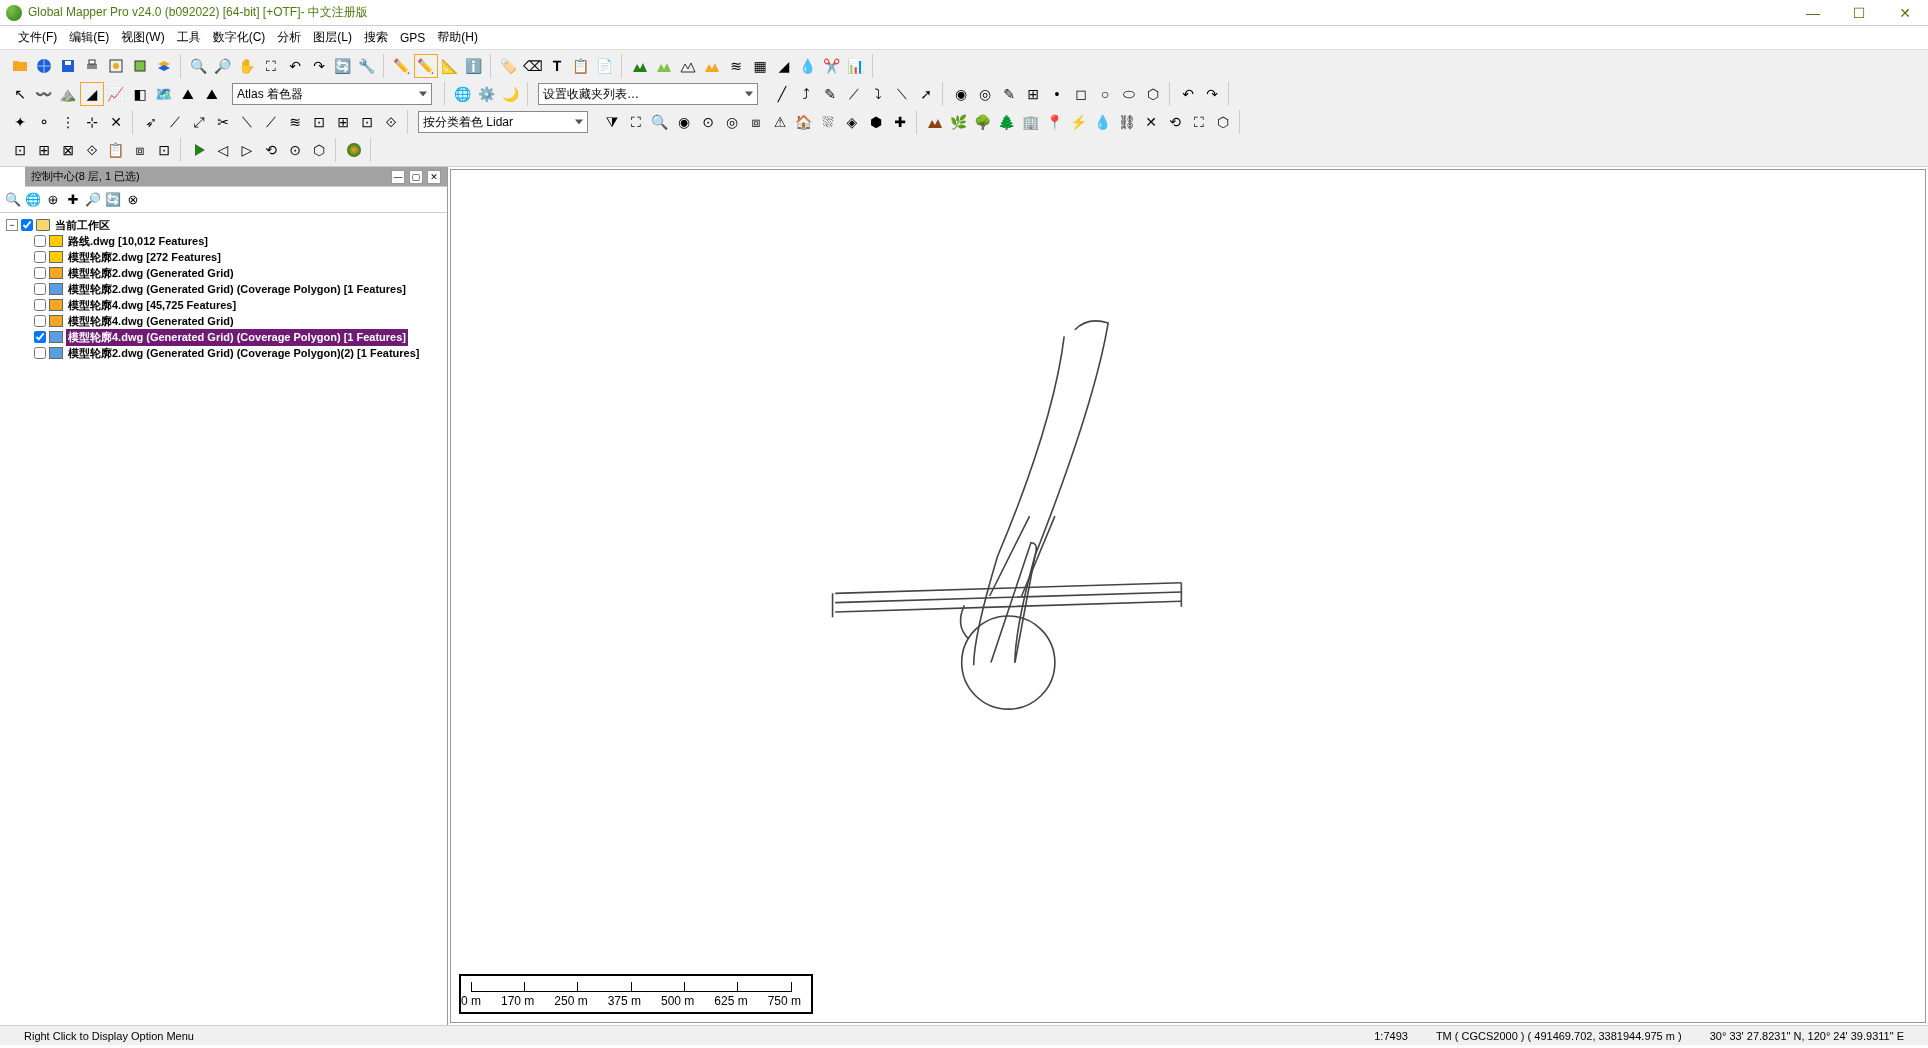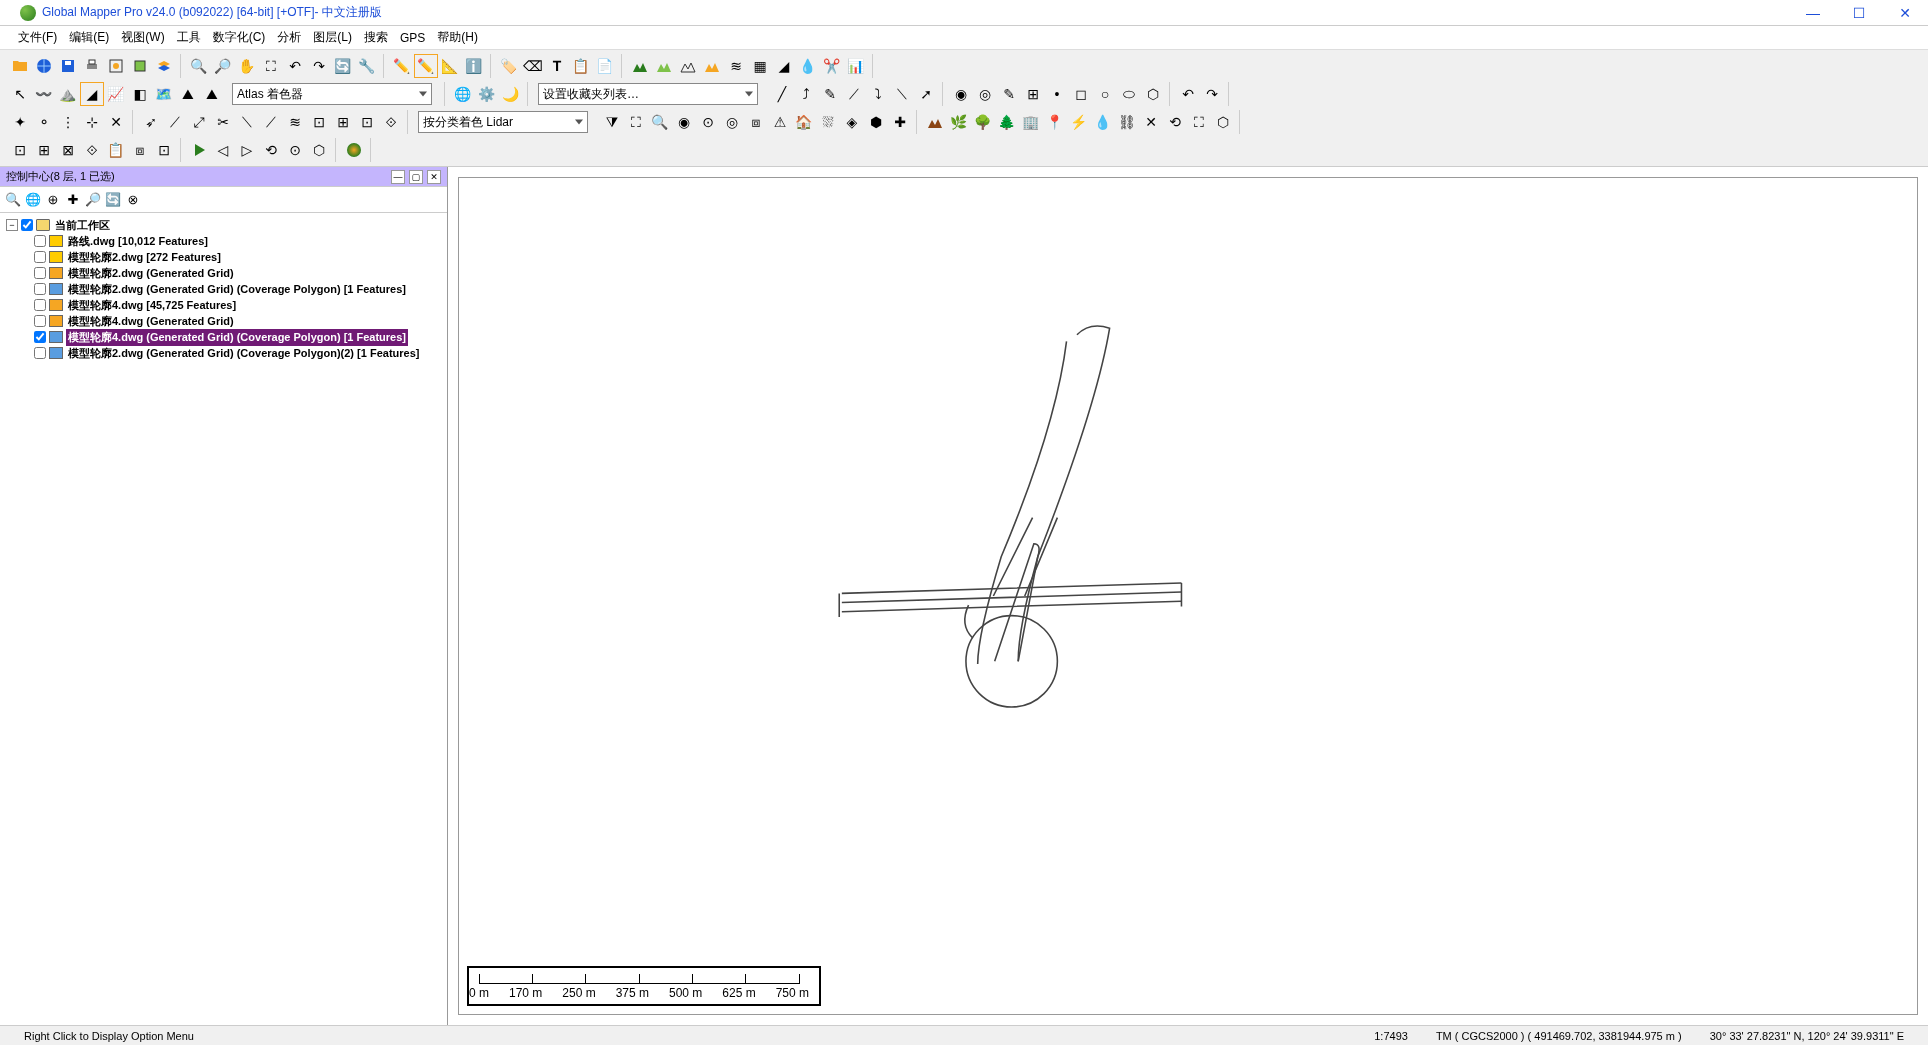--- a/index.html
+++ b/index.html
@@ -1,54 +1,54 @@
 <!DOCTYPE html>
 <html><head>
 <meta charset="utf-8">
 <style>
 * { margin: 0; padding: 0; box-sizing: border-box; font-family: "Microsoft YaHei", "Segoe UI", Arial, sans-serif; }
 html, body { width: 100%; height: 100%; overflow: hidden; background: #fff; }
-.titlebar { height: 26px; background: #fff; display: flex; align-items: center; padding-left: 20px; font-size: 12px; color: #1d4ed8; border-bottom: 1px solid #ccc; }
+.titlebar { height: 26px; background: #fff; display: flex; align-items: center; padding-left: 6px; font-size: 12px; color: #4d7c0f; border-bottom: 1px solid #ccc; }
 .titlebar .logo { width: 16px; height: 16px; margin-right: 6px; background: radial-gradient(circle at 30% 30%, #7fc24a, #2a7d1d); border-radius: 50%; }
 .titlebar .controls { margin-left: auto; display: flex; }
 .titlebar .controls span { width: 46px; height: 26px; display: flex; align-items: center; justify-content: center; font-size: 14px; cursor: pointer; }
 
 .menubar { height: 24px; background: #fff; display: flex; align-items: center; padding-left: 12px; font-size: 12px; border-bottom: 1px solid #ddd; }
 .menubar .item { padding: 3px 6px; cursor: pointer; }
 
 .toolbars { background: #f0f0f0; padding: 2px 0; border-bottom: 1px solid #ccc; }
 .toolbar-row { display: flex; align-items: center; padding: 1px 4px; min-height: 28px; flex-wrap: nowrap; }
 .tbgroup { display: flex; align-items: center; border-right: 1px solid #ccc; padding: 0 4px; margin-right: 2px; }
 .tbbtn { width: 24px; height: 24px; display: flex; align-items: center; justify-content: center; cursor: pointer; border: 1px solid transparent; font-size: 14px; }
 .tbbtn svg { width: 16px; height: 16px; }
 .tbdropdown { height: 22px; border: 1px solid #888; background: #fff; font-size: 12px; padding: 0 18px 0 4px; margin: 0 8px; position: relative; display: flex; align-items: center; }
 .tbdropdown::after { content: ''; position: absolute; right: 4px; top: 50%; transform: translateY(-50%); border-left: 4px solid transparent; border-right: 4px solid transparent; border-top: 5px solid #555; }
 
 .workspace { display: flex; height: calc(100% - 26px - 24px - 120px - 20px); }
 .panel { width: 448px; background: #fff; border-right: 1px solid #999; display: flex; flex-direction: column; }
-.panel-title { height: 20px; background: #c4b5fd; border-bottom: 1px solid #ccc; display: flex; align-items: center; padding: 0 6px; font-size: 11px; }
+.panel-title { height: 20px; background: #a3a3a3; border-bottom: 1px solid #ccc; display: flex; align-items: center; padding: 0 6px; font-size: 11px; margin-left: 25px; }
 .panel-title .ctrls { margin-left: auto; display: flex; gap: 4px; }
 .panel-title .ctrls span { width: 14px; height: 14px; border: 1px solid #999; display: flex; align-items: center; justify-content: center; font-size: 9px; cursor: pointer; background: #fff; }
 .panel-toolbar { height: 26px; display: flex; align-items: center; padding: 0 4px; border-bottom: 1px solid #ccc; gap: 2px; }
 .panel-toolbar .pbtn { width: 18px; height: 18px; display: flex; align-items: center; justify-content: center; font-size: 13px; cursor: pointer; }
 .tree { flex: 1; overflow: auto; padding: 4px 6px; font-size: 11px; }
 .tree-row { display: flex; align-items: center; height: 16px; white-space: nowrap; cursor: pointer; }
 .tree-row.indent-0 { padding-left: 0; }
 .tree-row.indent-1 { padding-left: 28px; }
 .tree-row .expander { width: 12px; height: 12px; border: 1px solid #888; display: flex; align-items: center; justify-content: center; font-size: 9px; margin-right: 3px; }
 .tree-row input[type=checkbox] { width: 12px; height: 12px; margin-right: 3px; }
 .tree-row .layer-icon { width: 14px; height: 12px; margin-right: 3px; display: inline-block; border: 1px solid #666; }
 .tree-row .layer-icon.yellow { background: #ffcc00; }
 .tree-row .layer-icon.blue { background: #5a9de0; }
 .tree-row .layer-icon.orange { background: #f5a623; }
 .tree-row .layer-icon.folder { background: #f5d76e; border-radius: 1px; }
 .tree-row .label { padding: 1px 2px; font-weight: bold; }
 .tree-row .label.selected { background: #701a75; color: #fff; }
 
-.canvas { flex: 1; background: #fff; position: relative; overflow: hidden; border: 1px solid #999; margin: 10px; }
+.canvas { flex: 1; background: #fff; position: relative; overflow: hidden; border: 1px solid #999; margin: 2px; }
 .map-svg { position: absolute; top: 0; left: 0; width: 100%; height: 100%; }
 .scalebar { position: absolute; left: 8px; bottom: 8px; border: 2px solid #000; background: #fff; padding: 6px 10px 4px; font-size: 12px; }
 .scalebar .ticks { position: relative; height: 10px; width: 320px; border-bottom: 1px solid #000; }
 .scalebar .ticks span { position: absolute; top: 0; border-left: 1px solid #000; height: 10px; }
 .scalebar .labels { display: flex; width: 340px; justify-content: space-between; margin-top: 2px; margin-left: -10px; }
 
 .statusbar { height: 20px; background: #f0f0f0; border-top: 1px solid #ccc; display: flex; align-items: center; font-size: 11px; padding: 0 24px; }
 .statusbar .right { margin-left: auto; display: flex; gap: 28px; }
 
 

